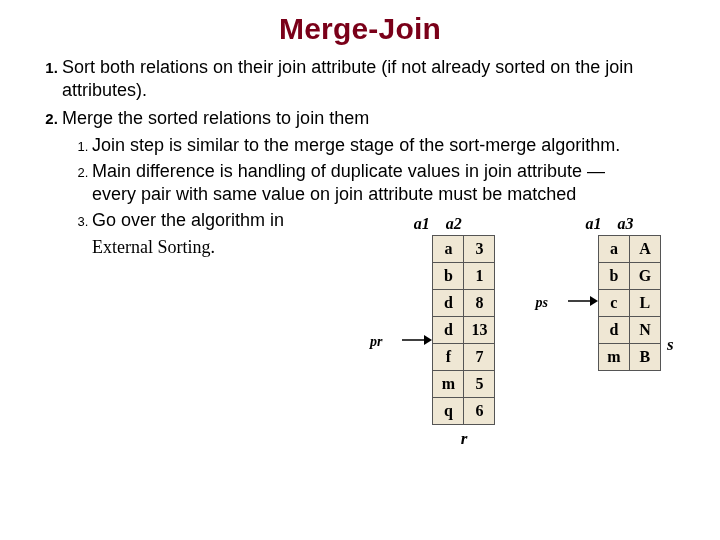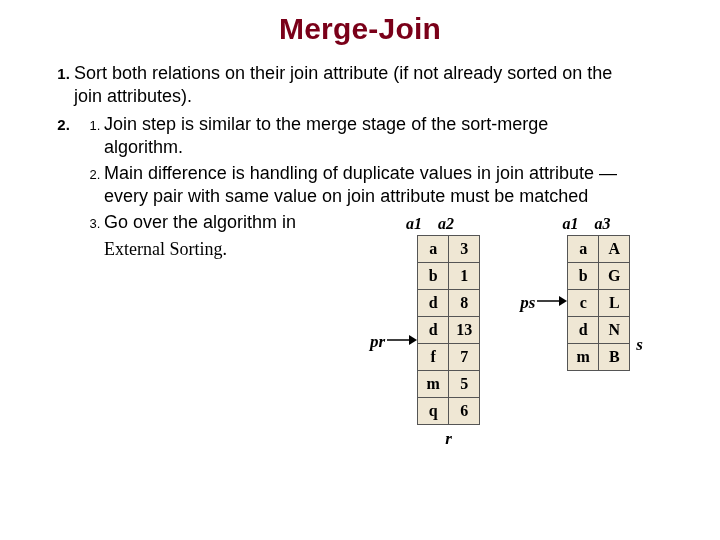--- a/index.html
+++ b/index.html
@@ -21,21 +21,21 @@
   }
   .title {
     text-align: center;
     font-size: 30px;
     font-weight: bold;
     color: #7a0019;
     margin: 0 0 10px 0;
     letter-spacing: 0.2px;
   }
   ol.level1 {
-    margin: 16px;
+    margin: 4px;
     padding-left: 22px;
     font-size: 18px;
     line-height: 1.25;
   }
   ol.level1 > li {
     margin-bottom: 6px;
   }
   ol.level1 > li::marker {
     font-weight: bold;
     font-size: 15px;
@@ -82,22 +82,22 @@
     font-size: 16px;
     margin-bottom: 2px;
     margin-left: 10px;
   }
   .pointer-row {
     display: flex;
     align-items: center;
   }
   .ptr-label {
     font-style: italic;
-    font-size: 17px;
-    margin-right: 2px;
+    font-size: 14px;
+    margin-right: 20px;
   }
   .arrow {
     display: inline-block;
   }
   table.rel {
     border-collapse: collapse;
     background: #efe7d4;
   }
   table.rel td {
     border: 1px solid #555;
@@ -136,20 +136,21 @@
 <div class="slide">
 
   <h1 class="title">Merge-Join</h1>
 
   <div class="text-wrap">
     <ol class="level1">
       <li>
         <span>Sort both relations on their join attribute (if not already sorted on the join attributes).</span>
       </li>
       <li>
+        <span>Merge the sorted relations to join them</span>
         <ol class="level2">
           <li>
             <span>Join step is similar to the merge stage of the sort-merge algorithm.</span>
           </li>
           <li>
             <span>Main difference is handling of duplicate values in join attribute — every pair with same value on join attribute must be matched</span>
           </li>
           <li>
             <span>Go over the algorithm in</span>
           </li>

